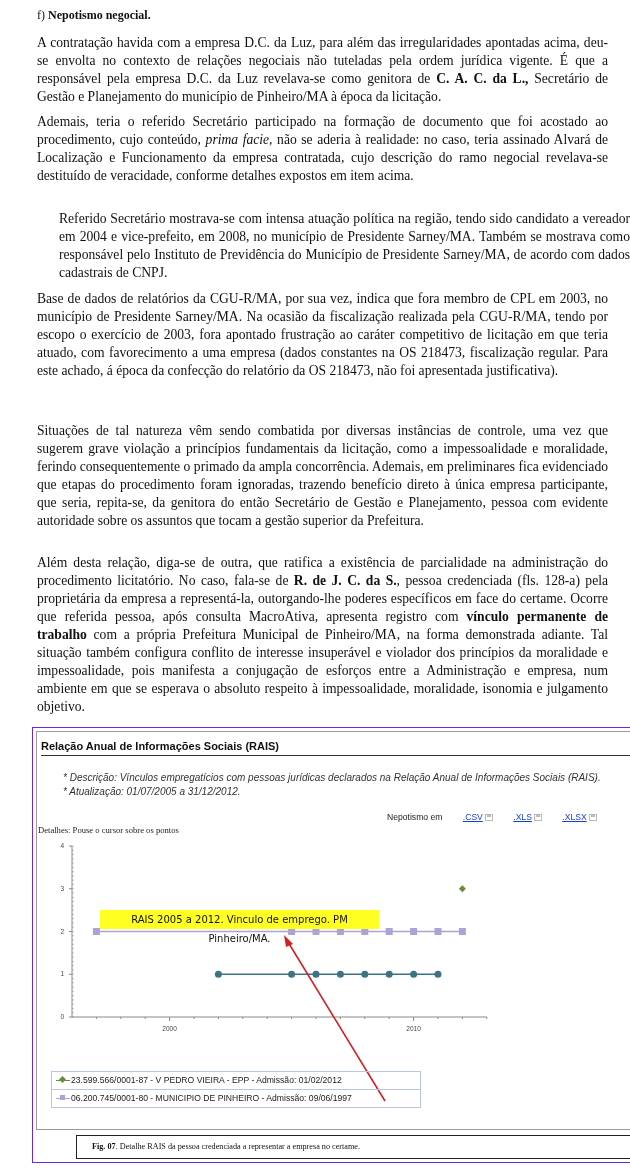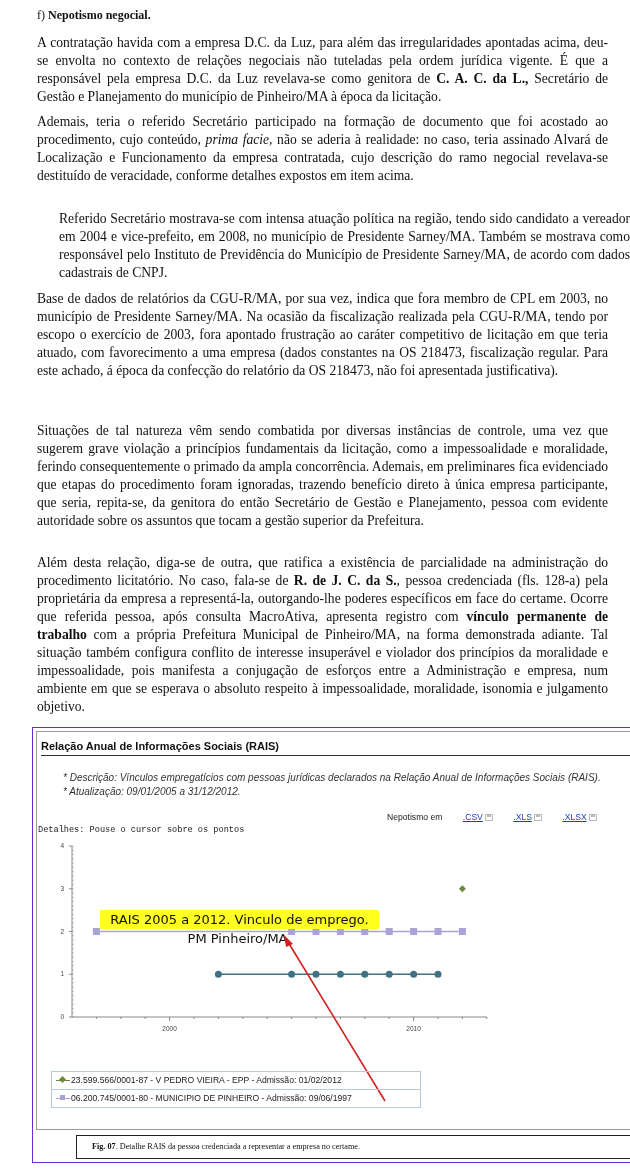--- a/index.html
+++ b/index.html
@@ -10,53 +10,53 @@
   .heading b { font-weight:bold; }
   .para { position:absolute; left:0; width:571px; }
   .figure-outer { position:absolute; left:32px; top:727px; width:624px; height:436px; border:1px solid #6d28d9; box-sizing:border-box; }
   .figure-inner { position:absolute; left:3px; top:3px; right:3px; bottom:32px; border:1px solid #9a9a9a; box-sizing:border-box; background:#fff; }
   .rais-title { position:absolute; left:4px; top:8px; right:12px; font-family:"Liberation Sans", sans-serif; font-weight:bold; font-size:11px; color:#111; border-bottom:1px solid #333; padding-bottom:3px; }
   .desc { position:absolute; left:26px; font-family:"Liberation Sans", sans-serif; font-style:italic; font-size:10px; color:#333; }
   .export { position:absolute; left:350px; top:80px; font-family:"Liberation Sans", sans-serif; font-size:8.6px; color:#222; white-space:nowrap; }
   .export a { color:#1a3fd0; text-decoration:underline; margin-left:18px; }
   .disk { display:inline-block; width:8px; height:7px; border:1px solid #bbb; box-sizing:border-box; margin-left:2px; vertical-align:-1px; position:relative; }
   .disk::after { content:""; position:absolute; left:1px; top:0; width:4px; height:2px; background:#bbb; }
-  .detalhes { position:absolute; left:1px; top:93px; font-family:Liberation Mono, monospace; font-size:8.6px; color:#222;text-align:center; }
+  .detalhes { position:absolute; left:1px; top:93px; font-family:Liberation Serif, serif; font-size:8.6px; color:#222;text-align:center; }
   .chart-svg { position:absolute; left:0; top:0; }
   .legend { position:absolute; left:14px; top:339px; width:370px; border:1px solid #b8c8d8; box-sizing:border-box; font-family:"Liberation Sans", sans-serif; font-size:8.6px; color:#222; }
   .legend-row { height:17px; line-height:17px; border-bottom:1px solid #b8c8d8; padding-left:4px; white-space:nowrap; }
   .legend-row:last-child { border-bottom:none; }
   .sw { display:inline-block; width:14px; height:8px; position:relative; vertical-align:-1px; margin-right:1px; }
   .sw::before { content:""; position:absolute; left:0; right:0; top:3.5px; height:1px; background:var(--c); }
   .sw::after { content:""; position:absolute; left:4px; top:1px; width:5px; height:5px; background:var(--c); }
   .sw.diamond::after { transform:rotate(45deg); }
   .sw.circle::after { border-radius:50%; }
   .caption { position:absolute; left:3px; right:3px; bottom:3px; height:24px; border:1px solid #222; box-sizing:border-box; font-family:"Liberation Serif", serif; font-size:8.2px; line-height:22px; padding-left:15px; color:#111;margin-left:40px; }
   .caption b { font-weight:bold; }
-  .highlight { position:absolute; left:63px; top:178px; width:279px; height:19px; background:#ffff22; font-family:"DejaVu Sans", sans-serif; font-size:13px; line-height:19px; text-align:center; color:#111; }
+  .highlight { position:absolute; left:63px; top:178px; width:279px; height:19px; background:#ffff22; font-family:"DejaVu Sans", sans-serif; font-size:10px; line-height:19px; text-align:center; color:#111; }
 </style>
 </head>
 <body>
 
 <div class="doc">
   <div class="heading"><span>f) </span><b>Nepotismo negocial.</b></div>
 
   <p class="para" style="top:34px;"><span>A contratação havida com a empresa D.C. da Luz, para além das irregularidades apontadas acima, deu-se envolta no contexto de relações negociais não tuteladas pela ordem jurídica vigente. É que a responsável pela empresa D.C. da Luz revelava-se como genitora de </span><b>C. A. C. da L.,</b><span> Secretário de Gestão e Planejamento do município de Pinheiro/MA à época da licitação.</span></p>
   <p class="para" style="top:113px;"><span>Ademais, teria o referido Secretário participado na formação de documento que foi acostado ao procedimento, cujo conteúdo, </span><i>prima facie,</i><span> não se aderia à realidade: no caso, teria assinado  Alvará de Localização e Funcionamento da empresa contratada, cujo descrição do ramo negocial revelava-se destituído de veracidade, conforme detalhes expostos em item acima.</span></p>
   <p class="para" style="top:210px;margin-left:22px;"><span>Referido Secretário mostrava-se com intensa atuação política na região, tendo sido candidato a vereador em 2004 e vice-prefeito, em 2008, no município de Presidente Sarney/MA. Também se mostrava como responsável pelo Instituto de Previdência do Município de Presidente Sarney/MA, de acordo com dados cadastrais de CNPJ.</span></p>
   <p class="para" style="top:290px;"><span>Base de dados de relatórios da CGU-R/MA, por sua vez, indica que fora membro de CPL em 2003, no município de Presidente Sarney/MA. Na ocasião da fiscalização realizada pela CGU-R/MA, tendo por escopo o exercício de 2003, fora apontado frustração ao caráter competitivo de licitação em que teria atuado, com favorecimento a uma empresa (dados constantes na OS 218473, fiscalização regular. Para este achado, á época da confecção do relatório da OS 218473, não foi apresentada justificativa).</span></p>
   <p class="para" style="top:422px;"><span>Situações de tal natureza vêm sendo combatida por diversas instâncias de controle, uma vez que sugerem grave violação a princípios fundamentais da licitação, como a impessoalidade e moralidade, ferindo consequentemente o primado da ampla concorrência. Ademais, em preliminares fica evidenciado que etapas do procedimento foram ignoradas, trazendo benefício direto à única empresa participante, que seria, repita-se, da genitora do então Secretário de Gestão e Planejamento, pessoa com evidente autoridade sobre os assuntos que tocam a gestão superior da Prefeitura.</span></p>
   <p class="para" style="top:554px;"><span>Além desta relação, diga-se de outra, que ratifica a existência de parcialidade na administração do procedimento licitatório. No caso, fala-se de </span><b>R. de J. C. da S.</b><span>, pessoa credenciada (fls. 128-a) pela proprietária da empresa a representá-la, outorgando-lhe poderes específicos em face do certame. Ocorre que referida pessoa, após consulta MacroAtiva, apresenta registro com </span><b>vínculo permanente de trabalho</b><span> com a própria Prefeitura Municipal de Pinheiro/MA, na forma demonstrada adiante. Tal situação também configura conflito de interesse insuperável e violador dos princípios da moralidade e impessoalidade, pois manifesta a conjugação de esforços entre a Administração e empresa, num ambiente em que se esperava o absoluto respeito à impessoalidade, moralidade, isonomia e julgamento objetivo.</span></p>
 </div>
 
 <div class="figure-outer">
   <div class="figure-inner">
     <div class="rais-title">Relação Anual de Informações Sociais (RAIS)</div>
     <div class="desc" style="top:40px;">* Descrição: Vínculos empregatícios com pessoas jurídicas declarados na Relação Anual de Informações Sociais (RAIS).</div>
-    <div class="desc" style="top:54px;">* Atualização: 09/01/2005 a 31/12/2012.</div>
+    <div class="desc" style="top:54px;">* Atualização: 01/07/2005 a 31/12/2012.</div>
 
     <div class="export">
       <span>Nepotismo em</span>
       <a>.CSV</a><span class="disk"></span>
       <a>.XLS</a><span class="disk"></span>
       <a>.XLSX</a><span class="disk"></span>
     </div>
 
     <div class="detalhes">Detalhes: Pouse o cursor sobre os pontos</div>
 

